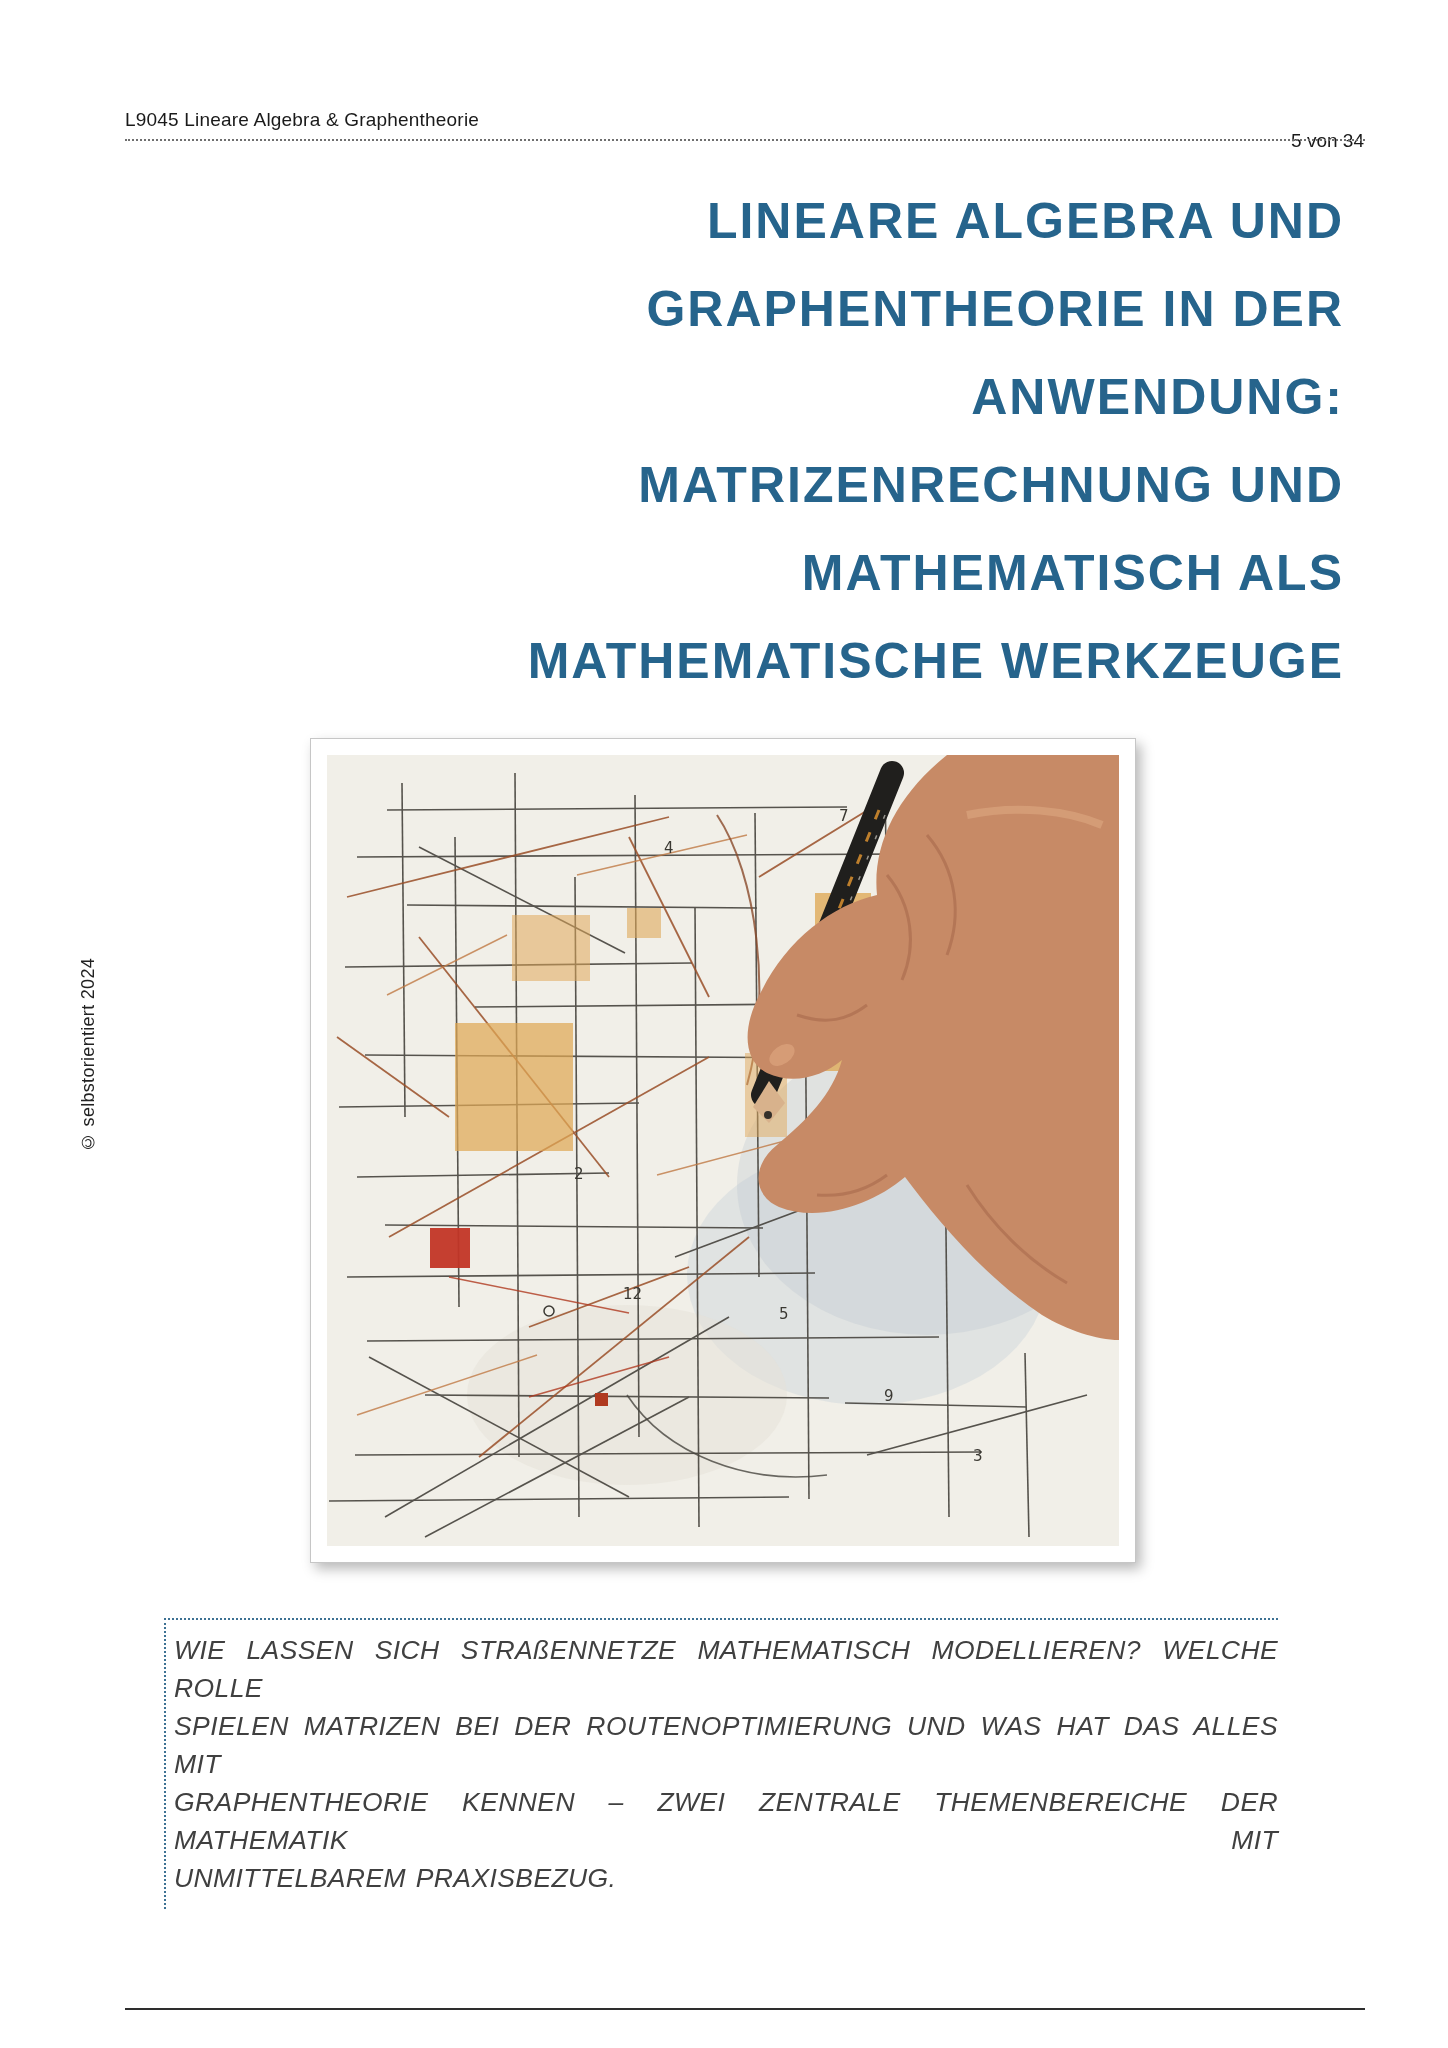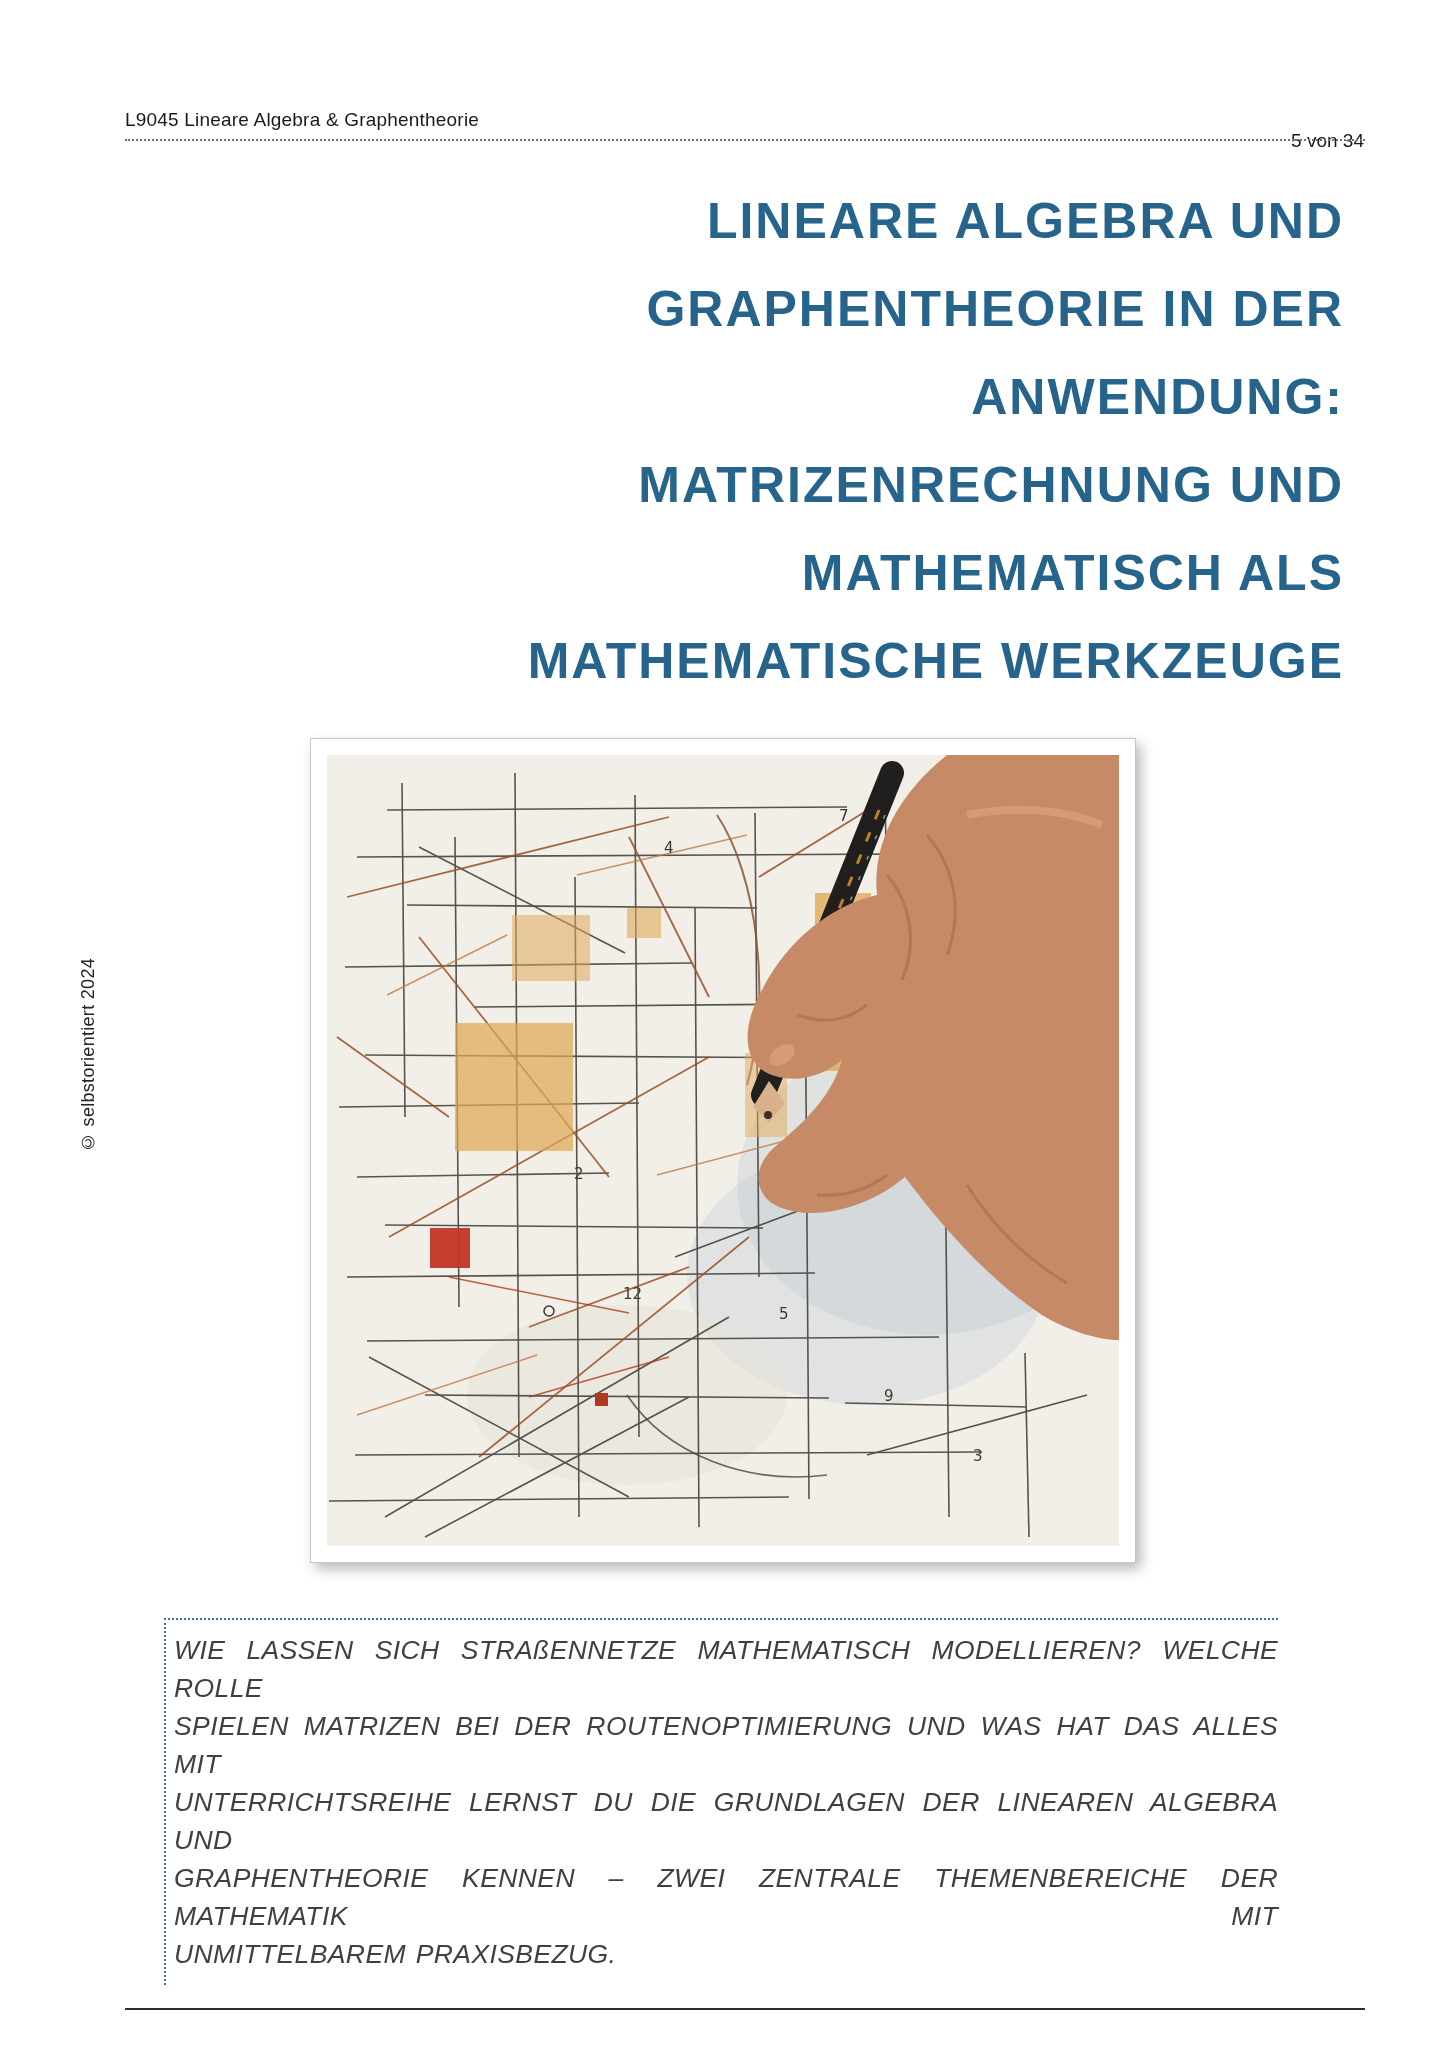--- a/index.html
+++ b/index.html
@@ -176,18 +176,17 @@
     <ellipse cx="455" cy="300" rx="14" ry="9" fill="#d9a07a" opacity="0.8" transform="rotate(-35 455 300)"></ellipse>
 
     <polygon points="426,352 442,326 458,348 442,368" fill="#d8b28c"></polygon>
     <circle cx="441" cy="360" r="4" fill="#35302a"></circle>
   </svg>
 </div>
 
 <div class="info-box">
   <div class="boxline">WIE LASSEN SICH STRAßENNETZE MATHEMATISCH MODELLIEREN? WELCHE ROLLE</div>
   <div class="boxline">SPIELEN MATRIZEN BEI DER ROUTENOPTIMIERUNG UND WAS HAT DAS ALLES MIT</div>
-  <div class="boxline">UNTERRICHTSREIHE LERNST DU DIE GRUNDLAGEN DER LINEAREN ALGEBRA UND</div>
   <div class="boxline">GRAPHENTHEORIE KENNEN – ZWEI ZENTRALE THEMENBEREICHE DER MATHEMATIK MIT</div>
   <div class="boxline last">UNMITTELBAREM PRAXISBEZUG.</div>
 </div>
 
 <div class="footer-rule"></div>
 
 </body></html>

